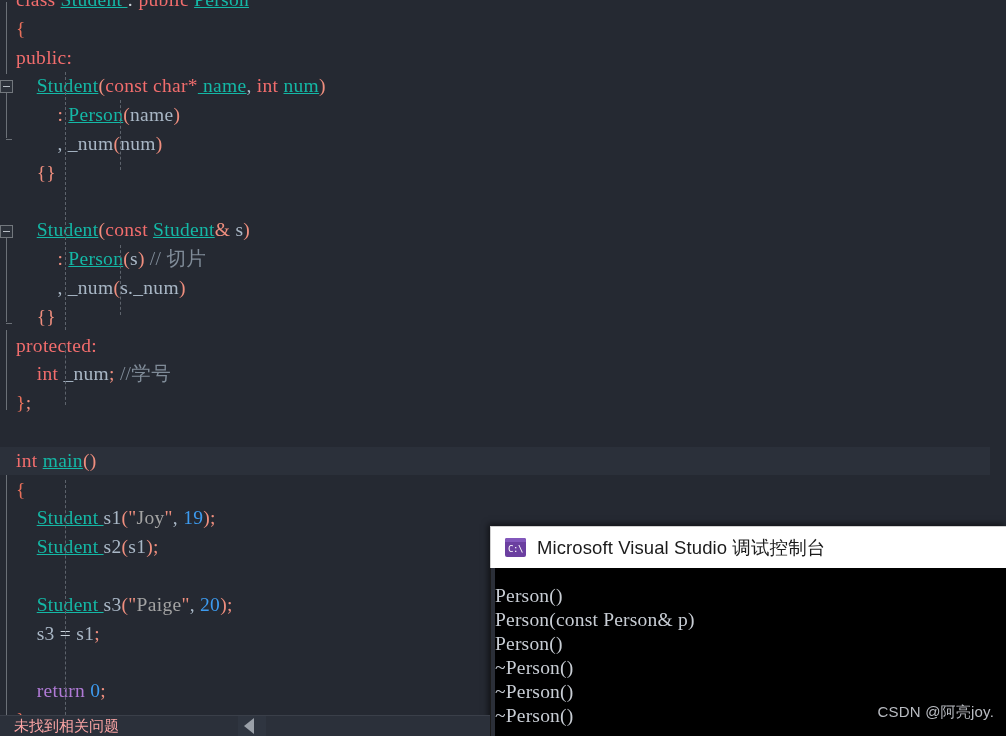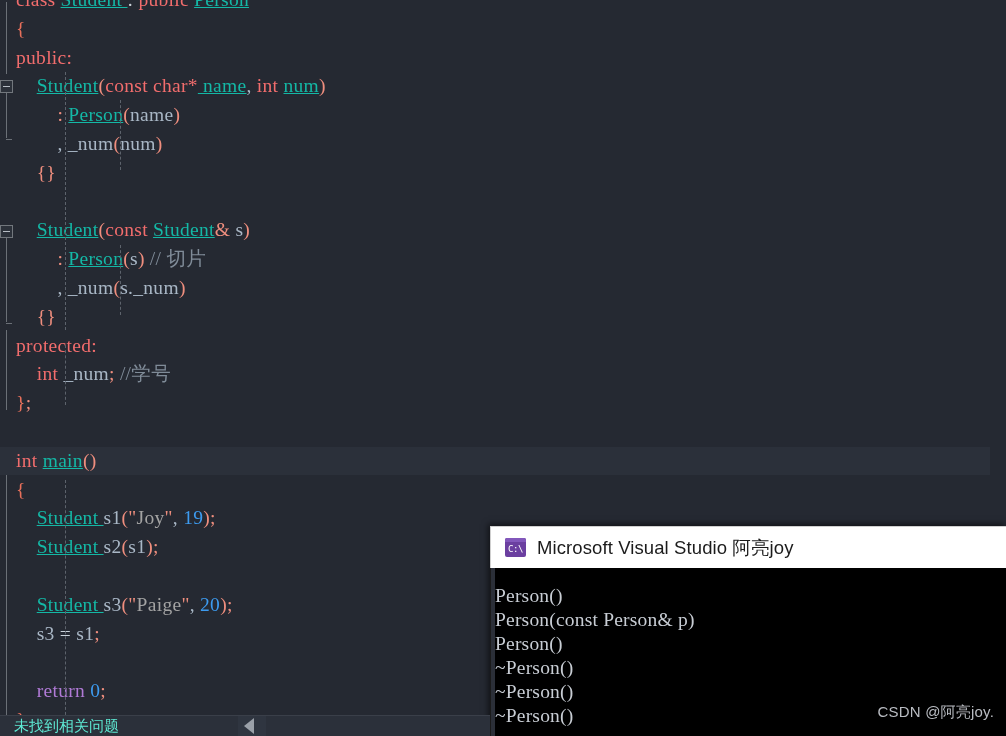--- a/index.html
+++ b/index.html
@@ -205,21 +205,21 @@
     height: 20px;
     background: #2b303a;
     overflow: hidden;
   }
   .bottom-text {
     position: absolute;
     left: 14px;
     top: 1px;
     font-family: "Liberation Sans", sans-serif;
     font-size: 15px;
-    color: #5eead4;
+    color: #fca5a5;
     white-space: nowrap;
   }
   .bottom-arrow {
     position: absolute;
     left: 244px;
     top: 2px;
     width: 0; height: 0;
     border-top: 8px solid transparent;
     border-bottom: 8px solid transparent;
     border-right: 10px solid #9aa0a8;
@@ -271,21 +271,21 @@
       <div class="indent-guide" style="left: 65px; top: 345px; height: 60px;"></div>
       <div class="indent-guide" style="left: 65px; top: 480px; height: 245px;"></div>
     </div>
 
   <div id="console-window">
     <div class="console-titlebar">
       <span class="console-icon">
         <span class="bar"></span>
         <span class="glyph">C:\</span>
       </span>
-      <span class="console-title-text">Microsoft Visual Studio 阿亮joy</span>
+      <span class="console-title-text">Microsoft Visual Studio 调试控制台</span>
     </div>
     <div class="console-body" id="console-body">
       <div class="console-leftedge"></div>
     <div class="console-line">Person()</div>
         <div class="console-line">Person(const Person&amp; p)</div>
         <div class="console-line">Person()</div>
         <div class="console-line">~Person()</div>
         <div class="console-line">~Person()</div>
         <div class="console-line">~Person()</div>
       </div>

